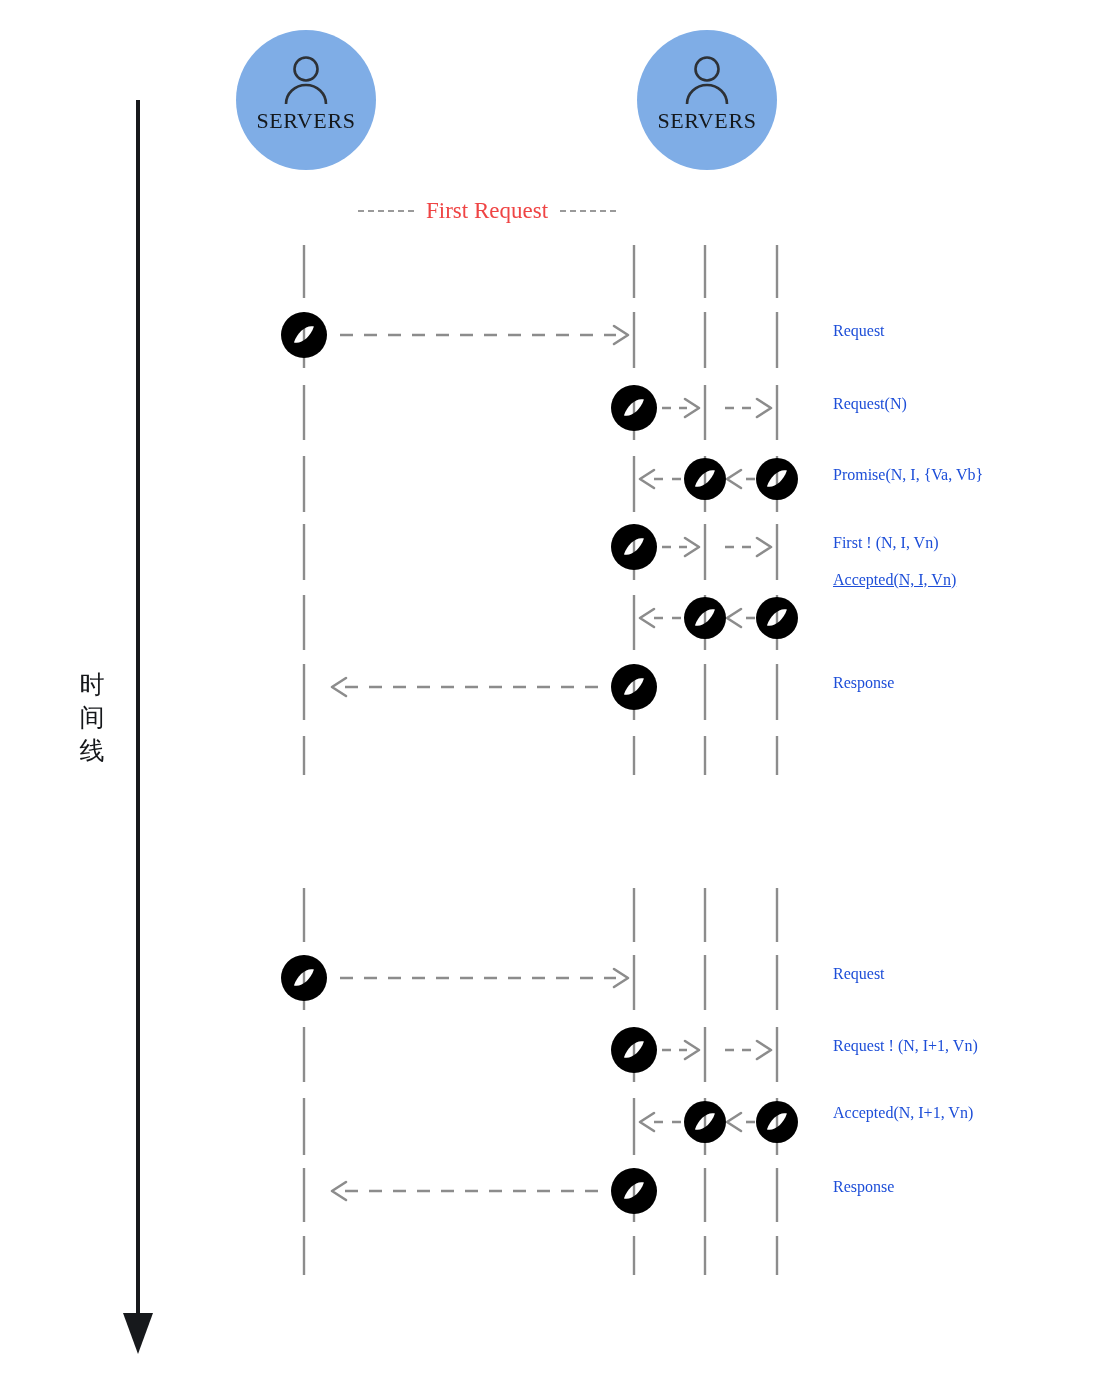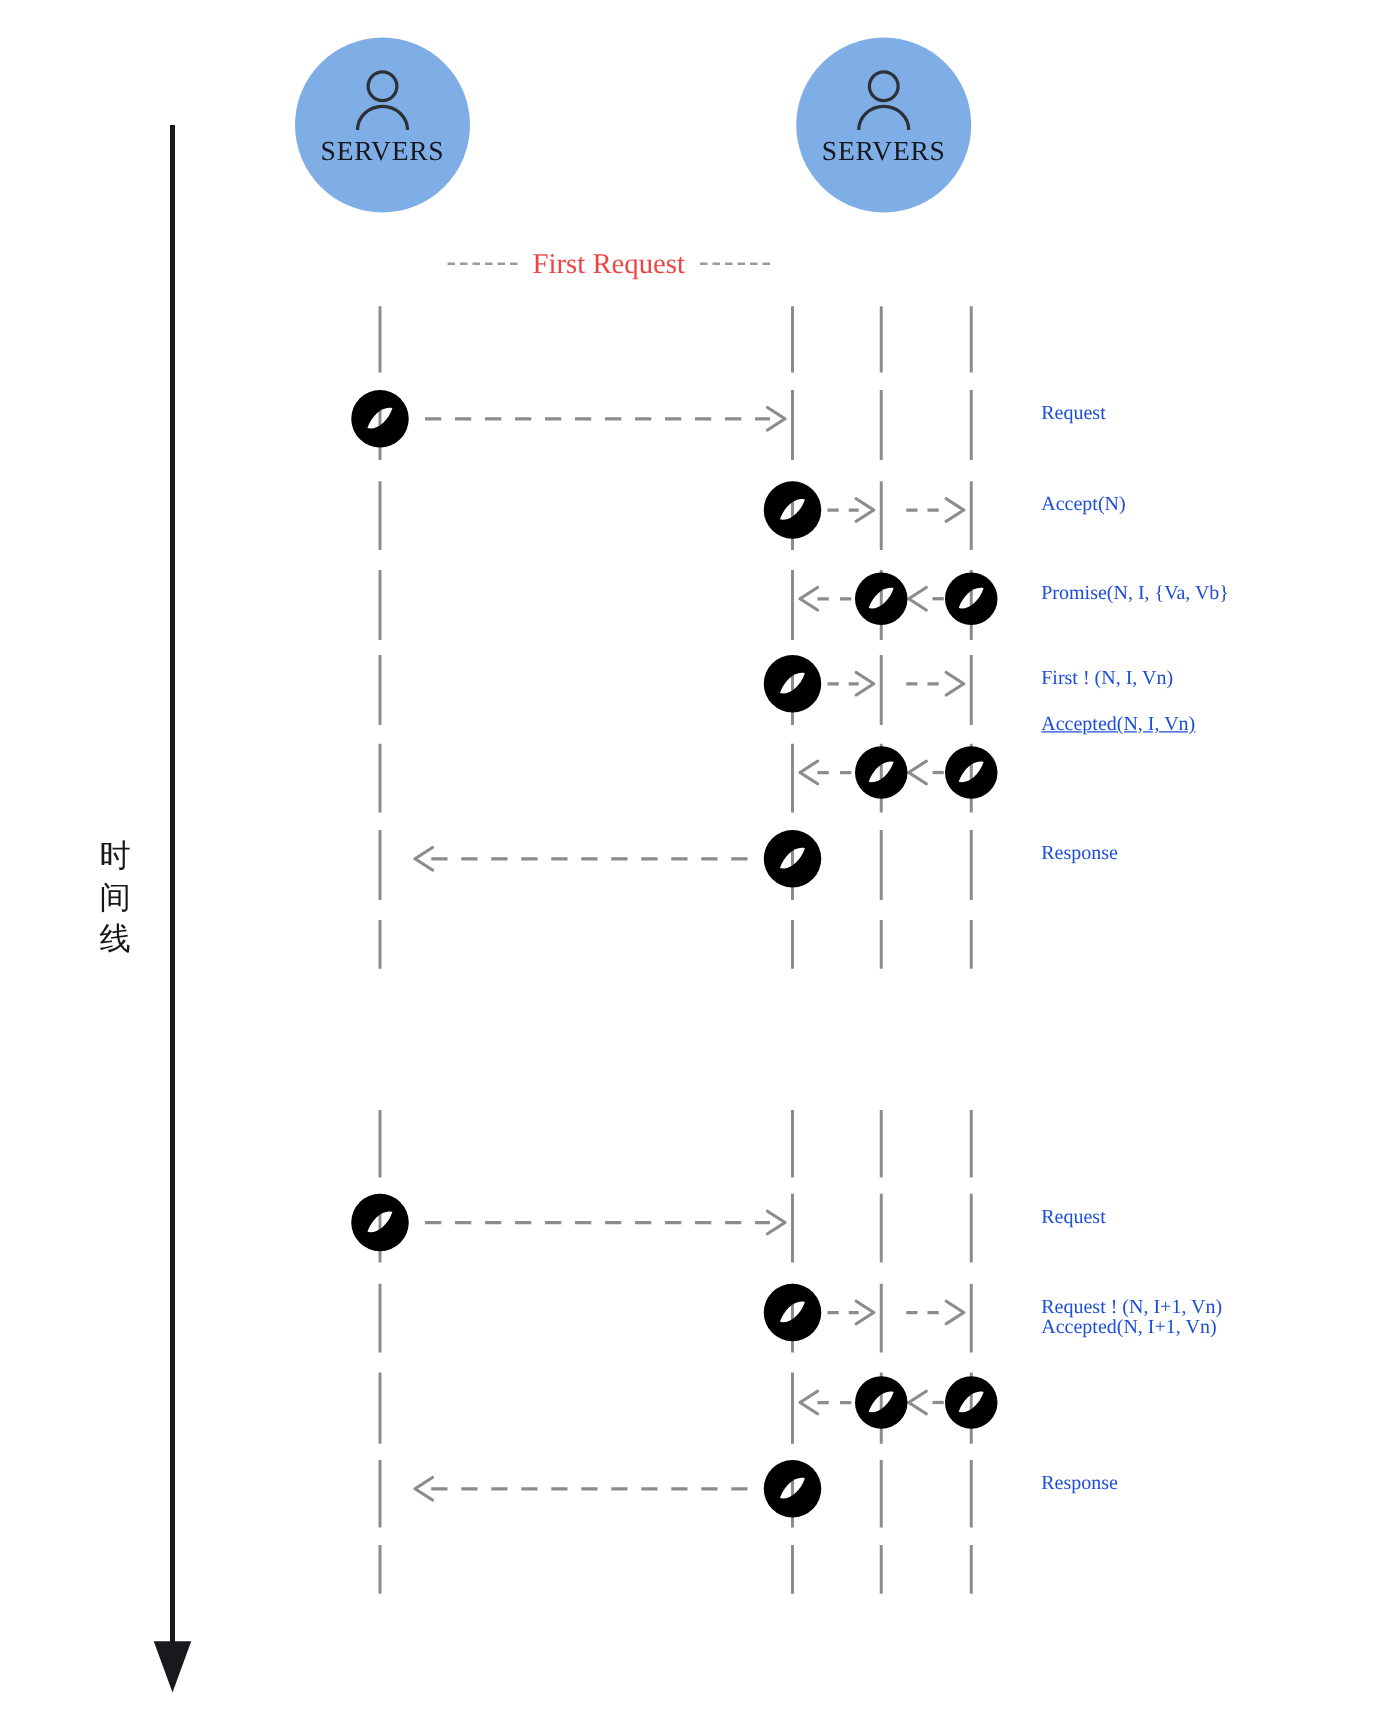--- a/index.html
+++ b/index.html
@@ -310,24 +310,24 @@
 
 
   <div id="timeline-caption">
     <span>时</span>
     <span>间</span>
     <span>线</span>
   </div>
 
   <div id="labels-layer">
       <div class="msg-label" style="top: 323px;">Request</div>
-      <div class="msg-label" style="top: 396px;">Accept(N)</div>
+      <div class="msg-label" style="top: 396px;">Request(N)</div>
       <div class="msg-label" style="top: 467px; text-align: center;">Promise(N, I, {Va, Vb}</div>
       <div class="msg-label" style="top: 535px;">First ! (N, I, Vn)</div>
       <div class="msg-label" style="top: 572px; text-decoration: underline;">Accepted(N, I,  Vn)</div>
       <div class="msg-label" style="top: 675px;">Response</div>
       <div class="msg-label" style="top: 966px;">Request</div>
       <div class="msg-label" style="top: 1038px;">Request ! (N, I+1, Vn)</div>
-      <div class="msg-label" style="top: 1054px;">Accepted(N, I+1,  Vn)</div>
+      <div class="msg-label" style="top: 1105px;">Accepted(N, I+1,  Vn)</div>
       <div class="msg-label" style="top: 1179px;">Response</div>
     </div>
 
 </div>
 
 </body></html>

